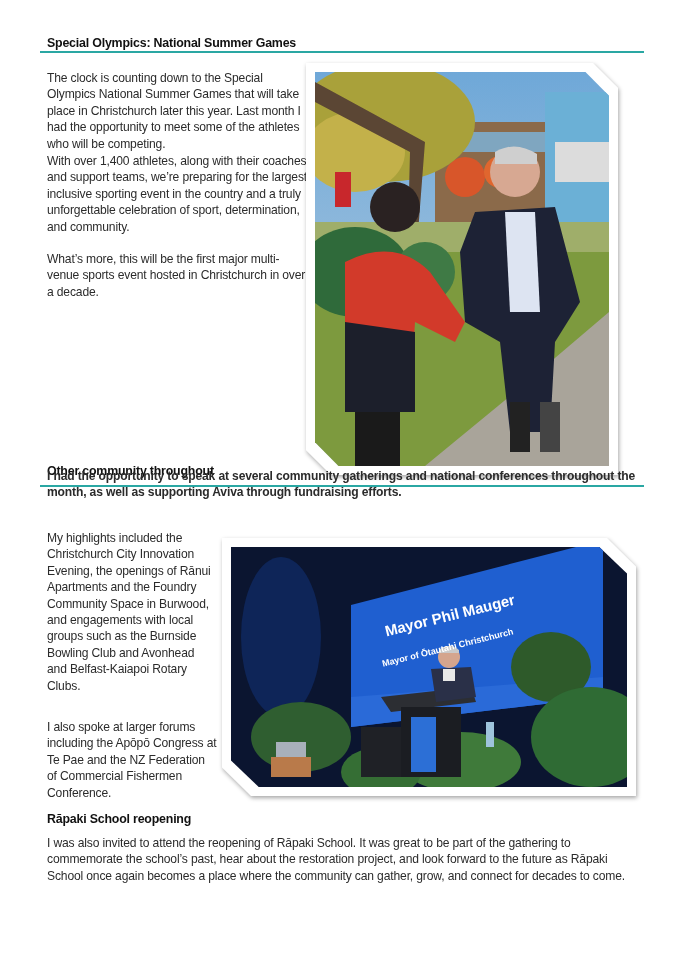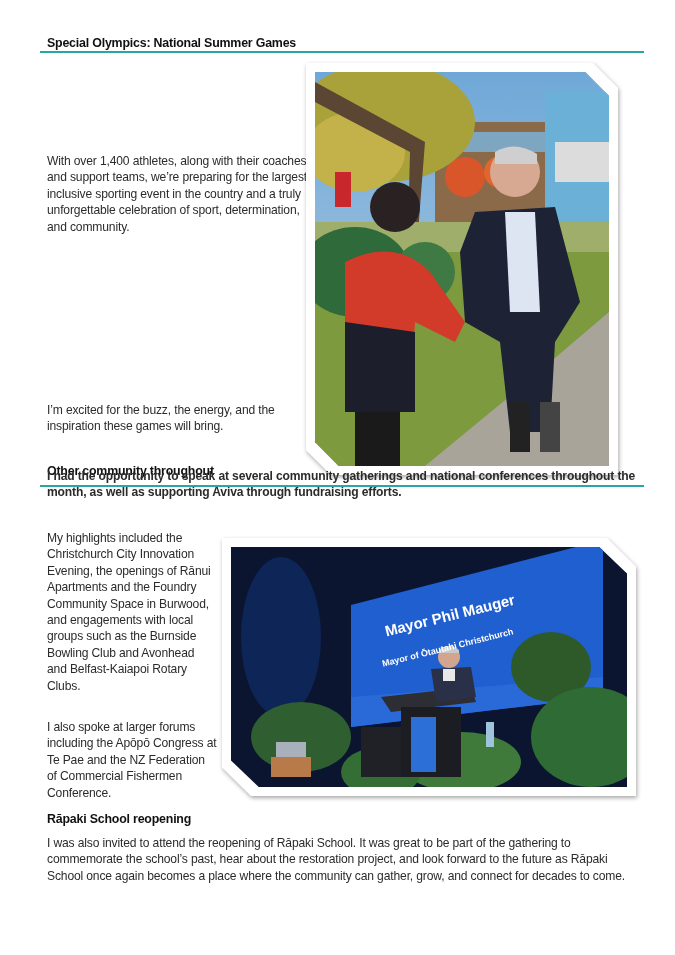--- a/index.html
+++ b/index.html
@@ -86,22 +86,23 @@
     }
   </style>
 </head>
 <body>
 
 <div class="page">
 
   <div class="heading" style="top:36px;">Special Olympics: National Summer Games</div>
   <div class="rule" style="top:51px;"></div>
 
+  <p class="para col1" style="top:70px;">The clock is counting down to the Special Olympics National Summer Games that will take place in Christchurch later this year. Last month I had the opportunity to meet some of the athletes who will be competing.</p>
   <p class="para col1" style="top:153px;">With over 1,400 athletes, along with their coaches and support teams, we’re preparing for the largest inclusive sporting event in the country and a truly unforgettable celebration of sport, determination, and community.</p>
-  <p class="para col1" style="top:402px;">I’m excited for the buzz, the energy, and the inspiration these games will bring.</p>
+  <p class="para col1" style="top:251px;">What’s more, this will be the first major multi-venue sports event hosted in Christchurch in over a decade.</p>
 
   <div class="frame-shadow" id="frame1">
     <div class="frame"></div>
     <div class="photo">
       <svg width="294" height="394" viewBox="0 0 294 394">
         <defs>
           <linearGradient id="sky1" x1="0" y1="0" x2="0" y2="1">
             <stop offset="0" stop-color="#6fa8d8"></stop>
             <stop offset="1" stop-color="#b9cfe0"></stop>
           </linearGradient>

